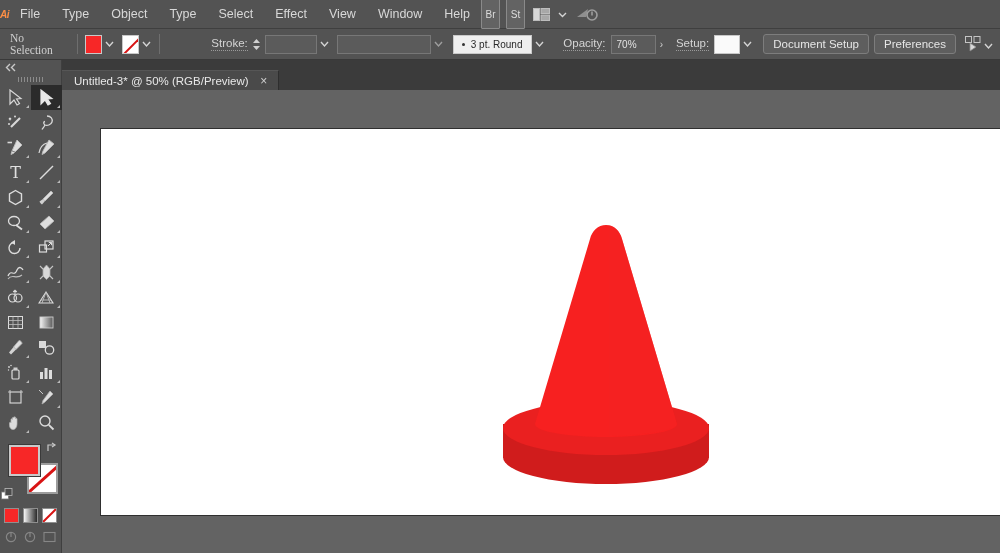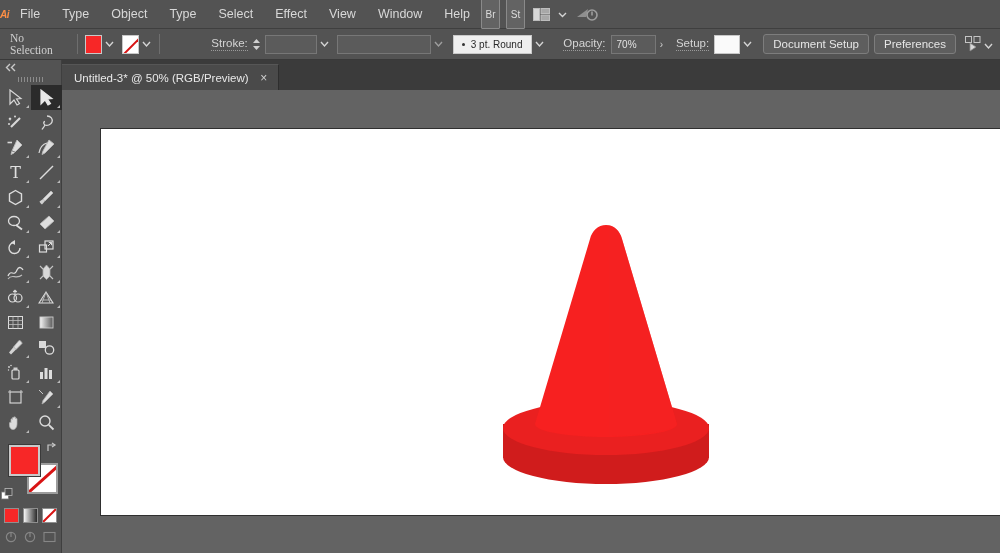--- a/index.html
+++ b/index.html
@@ -82,21 +82,21 @@
     white-space:nowrap;
   }
 
   
   .tabbar {
     position:absolute; left:0; top:60px; width:1000px; height:30px;
     background:#3b3b3b; display:flex; align-items:flex-end;
   }
   .tabbar-spacer { width:62px; height:30px; background:#3b3b3b; }
   .doctab {
-    height:26px; background:#4a4a4a; display:flex; align-items:center;
+    height:20px; background:#4a4a4a; display:flex; align-items:center;
     padding:0 8px 0 12px; gap:9px; border-right:1px solid #2e2e2e;
     border-top:1px solid #565656;
   }
   .doctab-title { font-size:11.5px; color:#e8e8e8; white-space:nowrap; }
   .tab-close { font-size:12px; color:#cfcfcf; width:12px; text-align:center; }
 
   
   .toolbar {
     position:absolute; left:0; top:60px; width:62px; height:493px;
     background:#535353; border-right:1px solid #3f3f3f;

